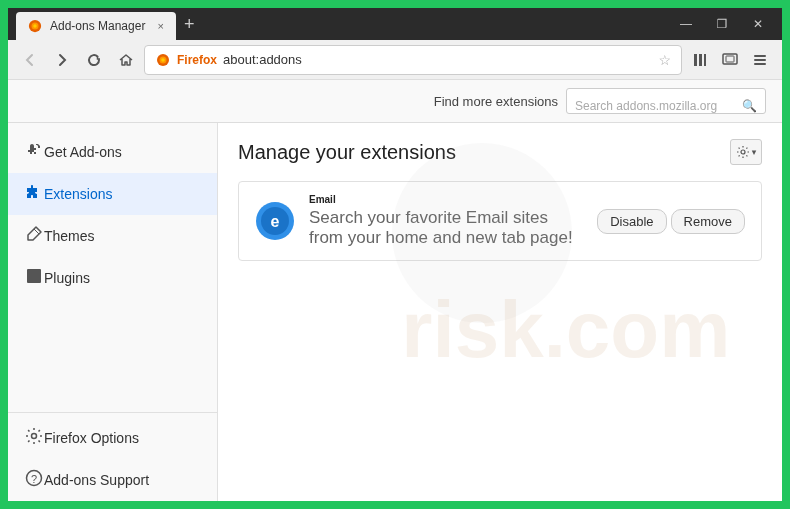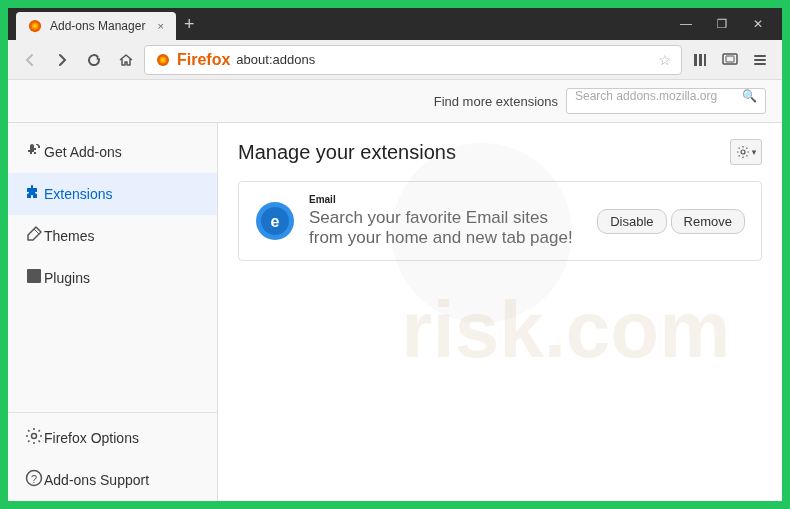--- a/index.html
+++ b/index.html
@@ -116,21 +116,21 @@
       gap: 6px;
       font-size: 13px;
     }
     .address-text {
       flex: 1;
       color: #333;
     }
     .address-brand {
       color: #e66000;
       font-weight: bold;
-      font-size: 16px;
+      font-size: 12px;
     }
     .address-star {
       color: #aaa;
       font-size: 14px;
     }
     .nav-right-icons {
       display: flex;
       gap: 2px;
     }
     .nav-icon {
@@ -159,21 +159,21 @@
     }
     .find-search {
       width: 200px;
       height: 26px;
       border: 1px solid #ccc;
       border-radius: 3px;
       padding: 0 8px;
       font-size: 12px;
       color: #888;
       display: flex;
-      align-items: flex-start;
+      align-items: flex-end;
       justify-content: space-between;
       background: white;
     }
     .search-icon-small {
       color: #999;
       font-size: 12px;
     }
 
     
     .main-content {

